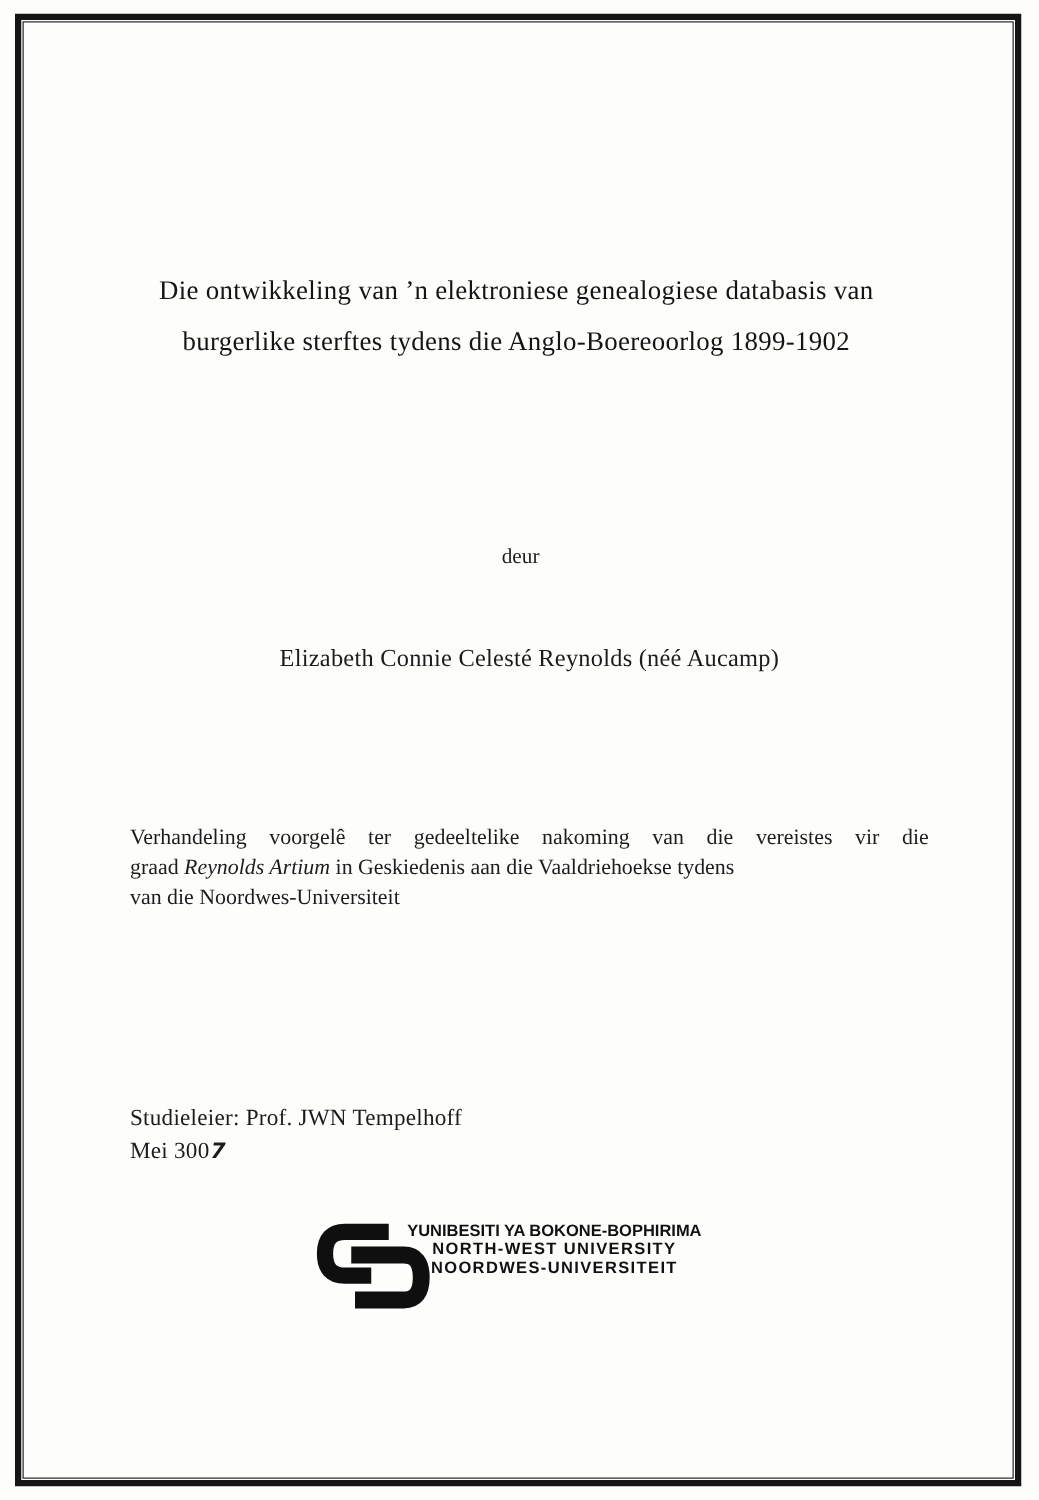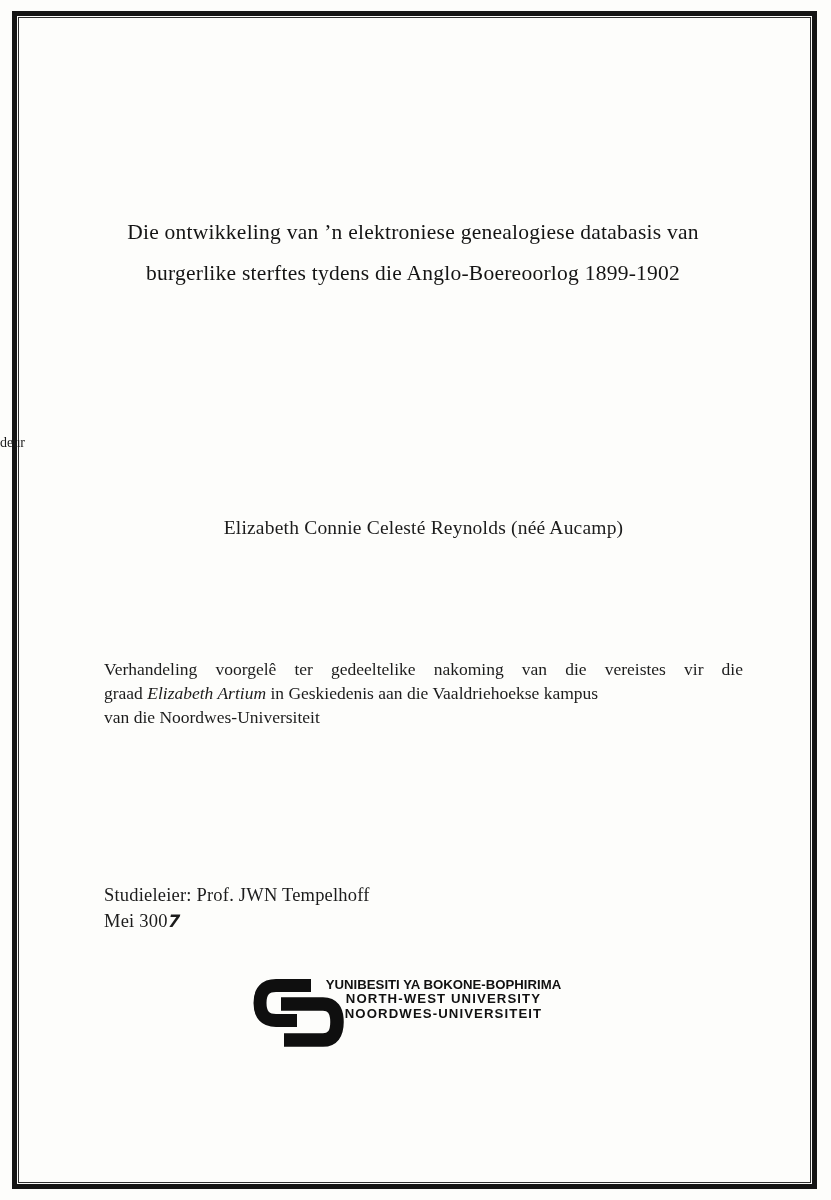--- a/index.html
+++ b/index.html
@@ -31,23 +31,23 @@
     position: absolute;
     top: 212px; left: 50px; right: 55px;
     text-align: center;
     font-size: 21.5px;
     line-height: 41px;
     letter-spacing: 0.25px;
     color: #141414;
   }
   .byline {
     position: absolute;
-    top: 435px; left: 0; right: 10px;
-    text-align: left;
-    font-size: 14px;
+    top: 435px; left: 12px; right: 10px;
+    text-align: center;
+    font-size: 17px;
   }
   .author {
     position: absolute;
     top: 517px; left: 16px; right: 0;
     text-align: center;
     font-size: 19.5px;
     letter-spacing: 0.2px;
   }
   .submission {
     position: absolute;
@@ -112,21 +112,21 @@
     <div>Die ontwikkeling van ’n elektroniese genealogiese databasis van</div>
     <div>burgerlike sterftes tydens die Anglo-Boereoorlog 1899-1902</div>
   </div>
 
   <div class="byline">deur</div>
 
   <div class="author">Elizabeth Connie Celesté Reynolds (néé Aucamp)</div>
 
   <div class="submission">
     <div class="sub-line1">Verhandeling voorgelê ter gedeeltelike nakoming van die vereistes vir die</div>
-    <div class="sub-line2"><span>graad </span><em>Elizabeth Artium</em><span> in Geskiedenis aan die Vaaldriehoekse kampus</span></div>
+    <div class="sub-line2"><span>graad </span><em>Reynolds Artium</em><span> in Geskiedenis aan die Vaaldriehoekse tydens</span></div>
     <div class="sub-line3">van die Noordwes-Universiteit</div>
   </div>
 
   <div class="supervisor">
     <div>Studieleier: Prof. JWN Tempelhoff</div>
     <div><span>Mei 300</span><span class="digit7">7</span></div>
   </div>
 
   <div class="logo">
     <svg class="logo-mark" viewBox="0 0 99 72" xmlns="http://www.w3.org/2000/svg">

